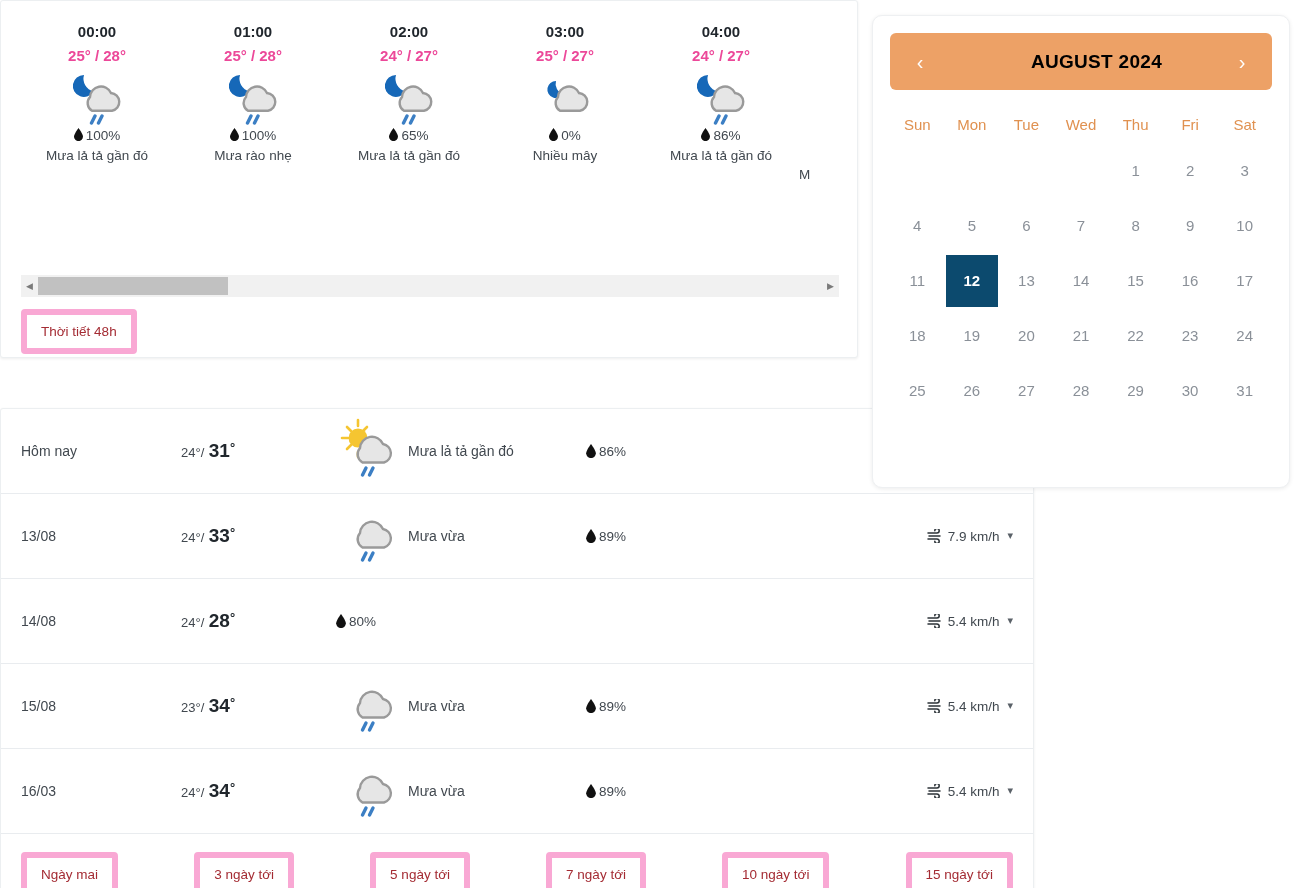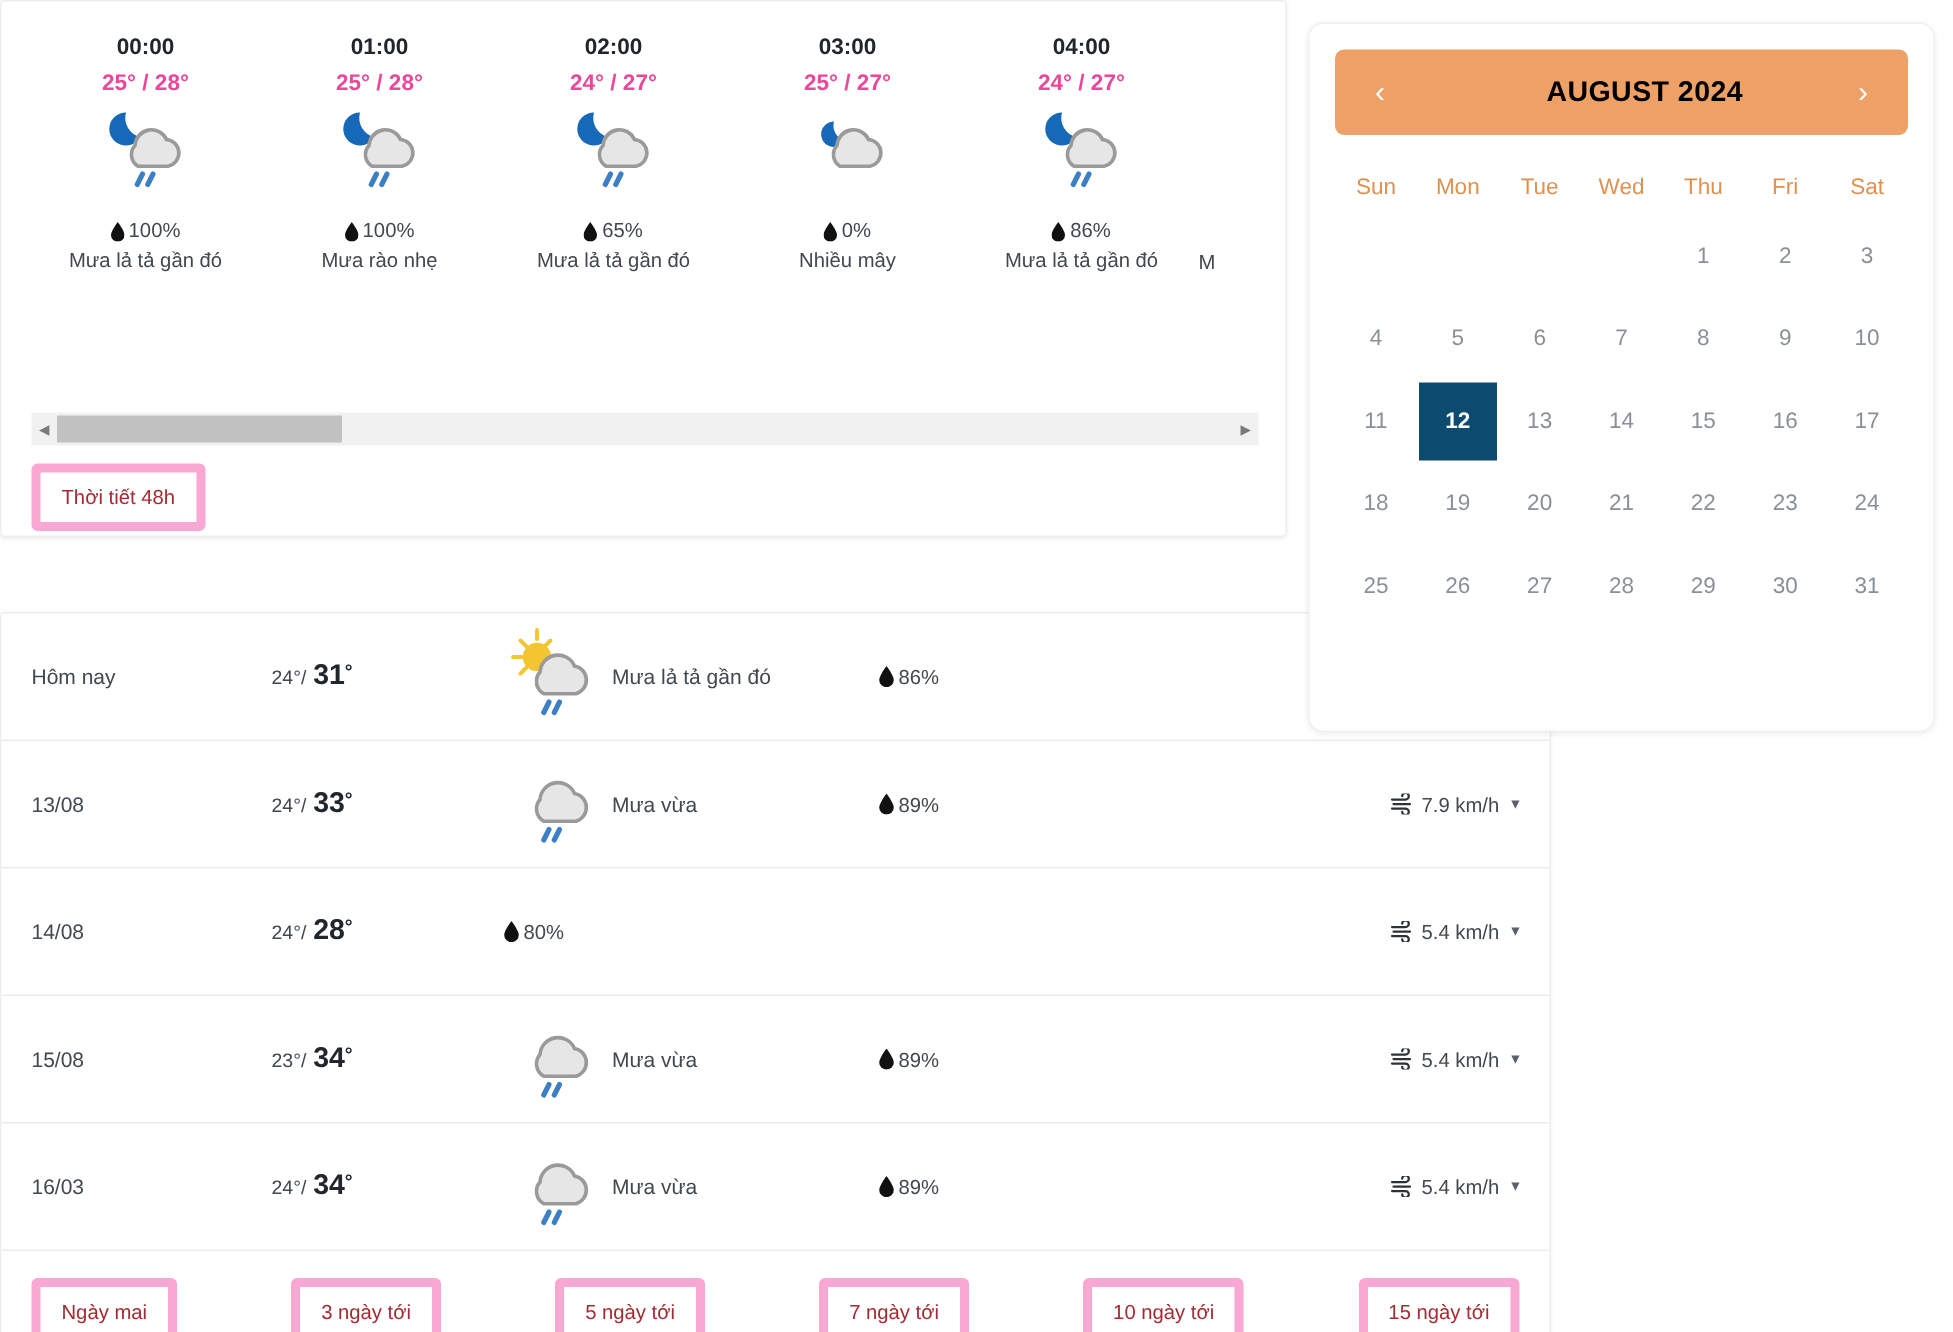--- a/index.html
+++ b/index.html
@@ -77,24 +77,24 @@
   .hour-icon {
     height: 58px;
     display: flex;
     align-items: center;
     justify-content: center;
   }
   .hour-pop {
     font-size: 13.5px;
     color: #41484f;
     display: flex;
-    align-items: flex-end;
+    align-items: flex-start;
     justify-content: center;
     gap: 3px;
-    margin-top: 20px;
+    margin-top: 2px;
   }
   .hour-desc {
     font-size: 13.5px;
     color: #41484f;
     margin-top: 5px;
     white-space: nowrap;
   }
   .hour-cut {
     width: 40px;
     flex: 0 0 40px;

